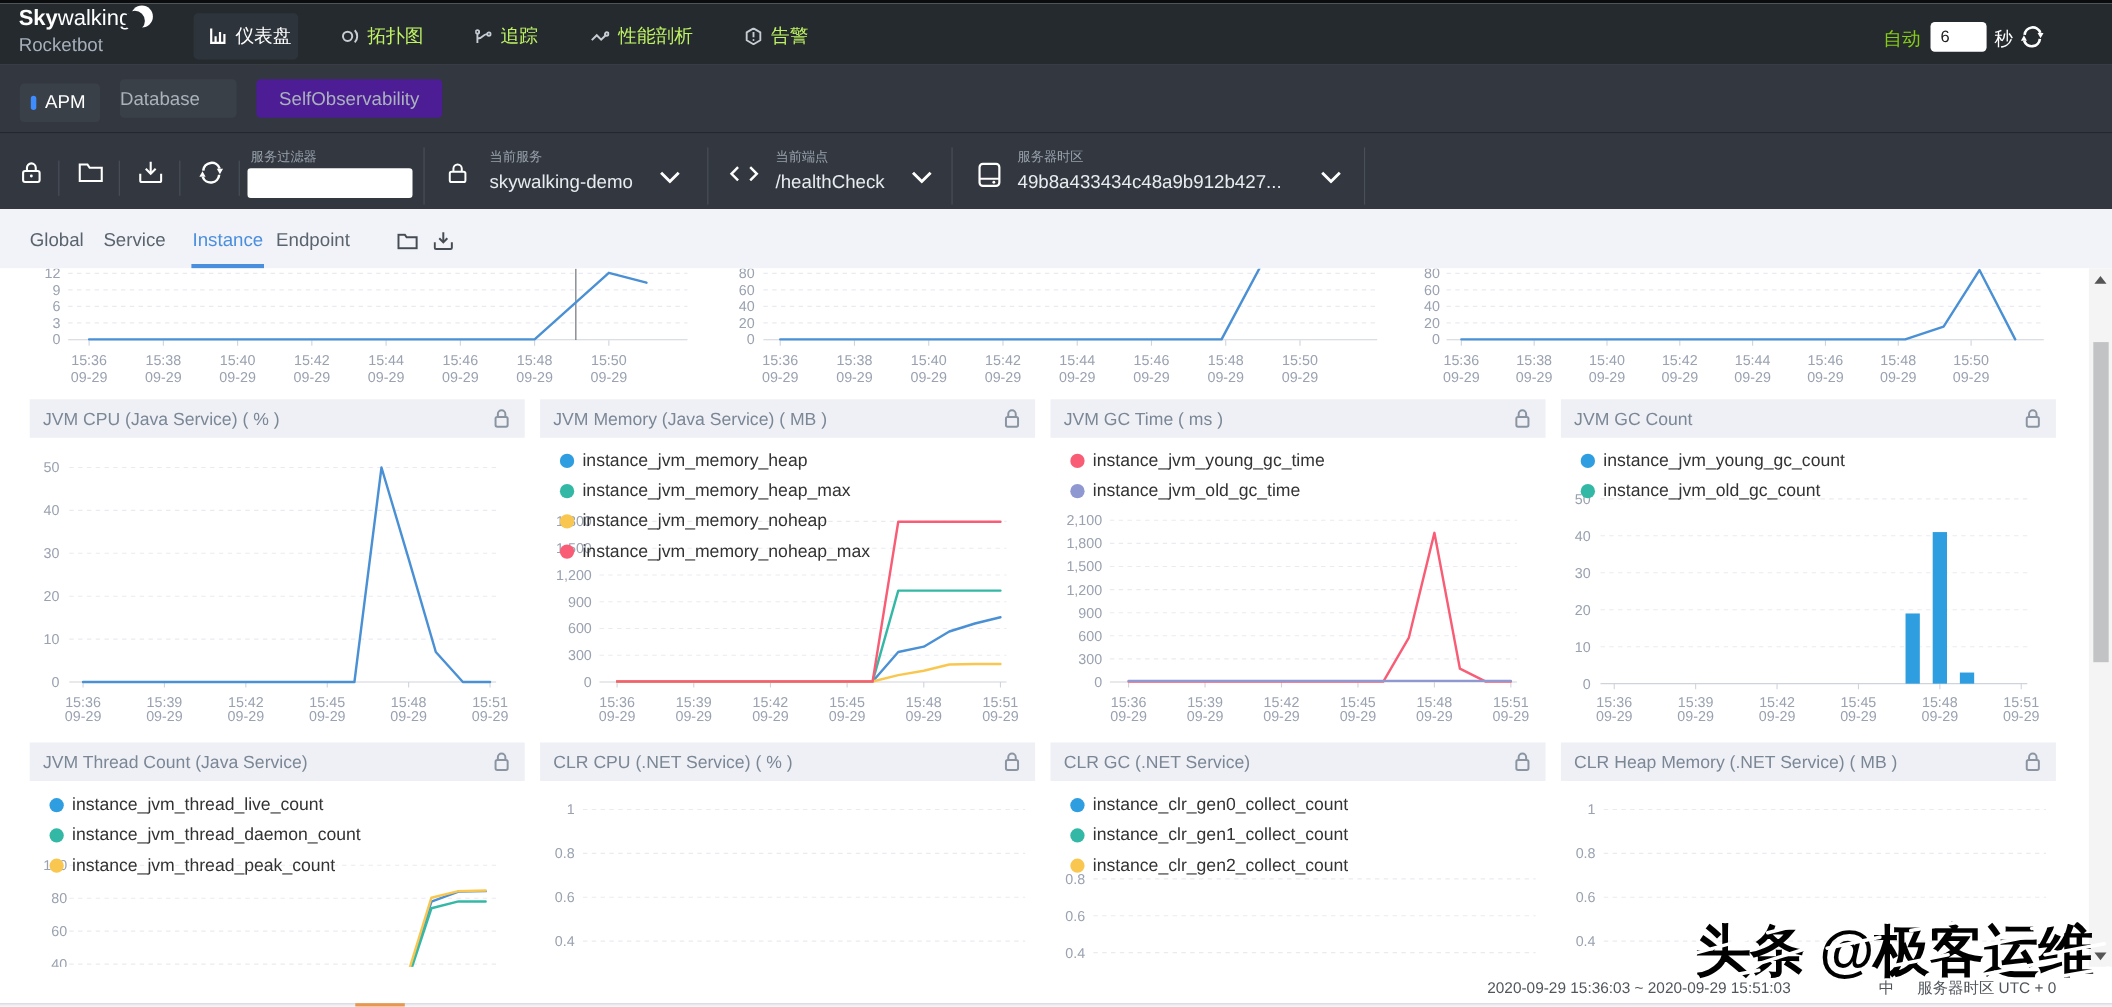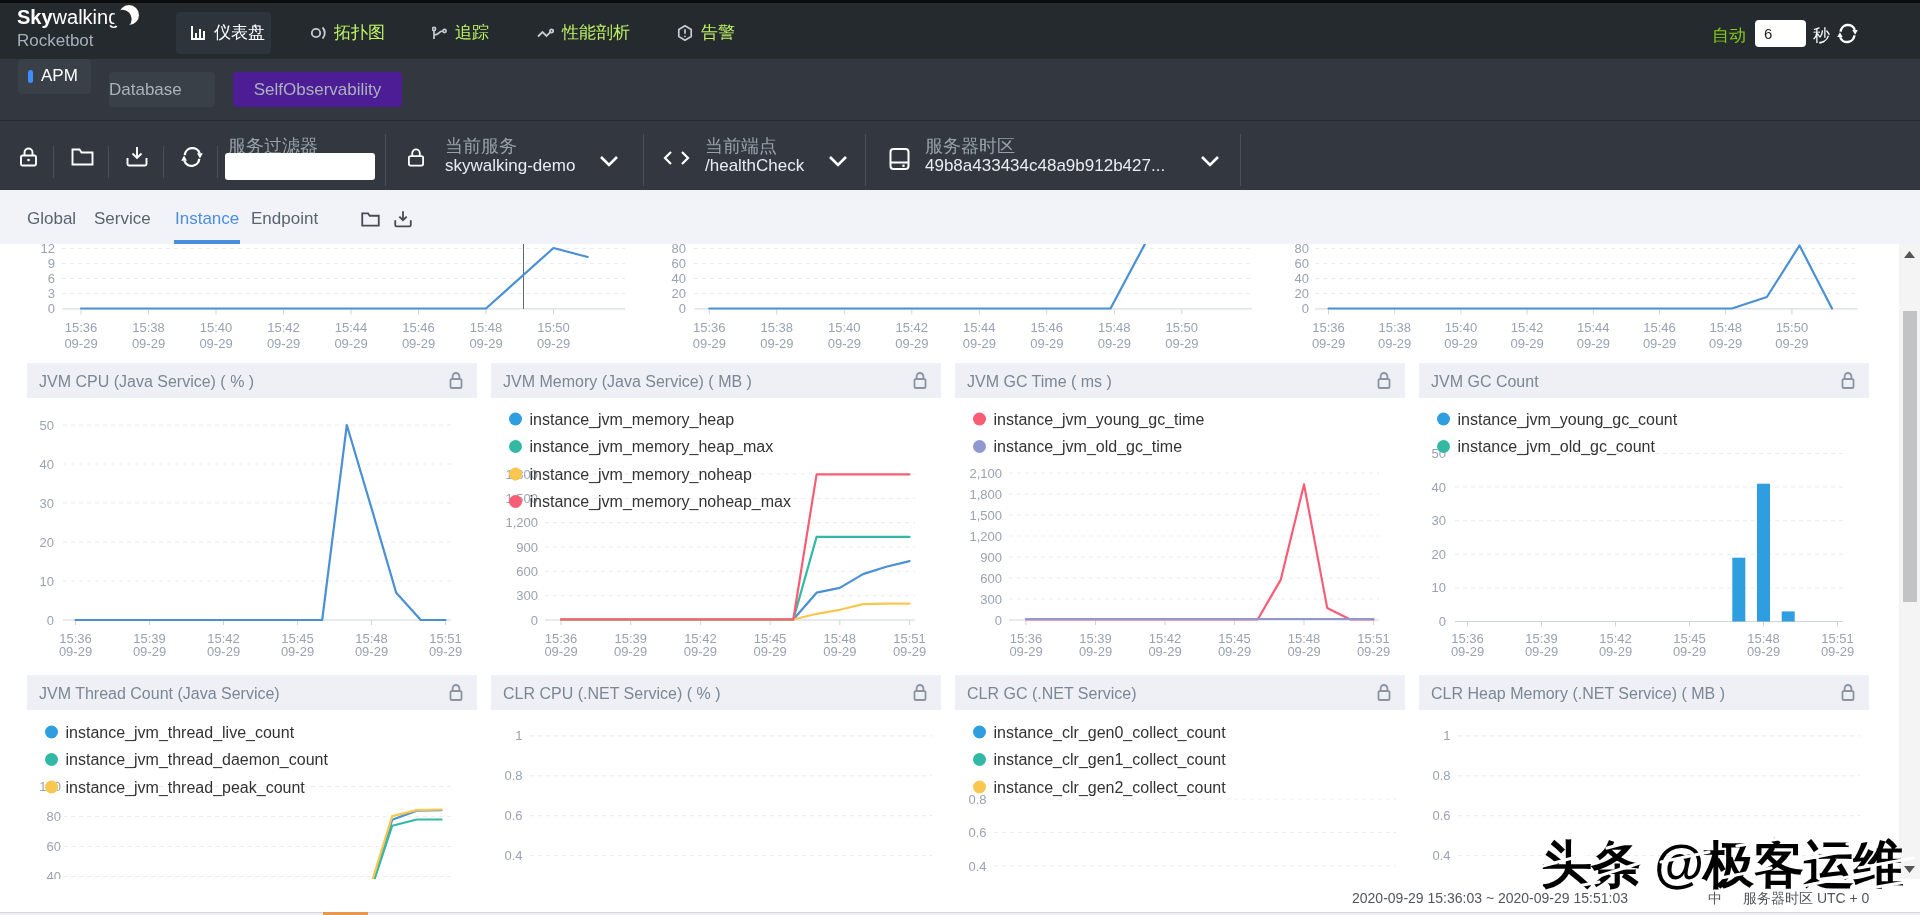--- a/index.html
+++ b/index.html
@@ -7,21 +7,21 @@
 #topline { position:absolute; left:0; top:0; width:1920px; height:3px; background:#0b0c0e; }
 #nav1 { position:absolute; left:0; top:3px; width:1920px; height:56px; background:#252a2f; }
 #nav2 { position:absolute; left:0; top:59px; width:1920px; height:61px; background:#333840; }
 #toolbar { position:absolute; left:0; top:120px; width:1920px; height:70px; background:#333840; border-top:1px solid #23272e; }
 #tabbar { position:absolute; left:0; top:190px; width:1920px; height:54px; background:#f2f3f8; }
 #content { position:absolute; left:0; top:244px; width:1920px; height:635px; background:#fff; overflow:hidden; }
 #footer { position:absolute; left:0; top:879px; width:1920px; height:36px; background:#fff; }
 .navitem { position:absolute; top:9px; height:42px; line-height:42px; color:#bef264; font-size:17px; white-space:nowrap; }
 .navitem svg { vertical-align:-3px; margin-right:8px; }
 .sep { position:absolute; width:1px; background:#4a505a; }
-.tlabel { position:absolute; color:#98a1ab; font-size:18px; }
+.tlabel { position:absolute; color:#98a1ab; font-size:12px; }
 .tvalue { position:absolute; color:#e8ecf0; font-size:17px; white-space:nowrap; }
 .tab { position:absolute; top:19px; font-size:17px; color:#5a646e; }
 </style></head>
 <body>
 <div id="topline"></div>
 
 <div id="nav1">
   <div class="abs" style="left:17px;top:3px;color:#fff;font-size:20px;font-weight:700;letter-spacing:0">Sky<span style="font-weight:400">walking</span></div>
   <svg class="abs" style="left:114px;top:0px" width="28" height="28" viewBox="0 0 28 28">
       <circle cx="15" cy="12" r="10" fill="#fff"></circle>
@@ -64,21 +64,21 @@
   <svg class="abs" style="left:1837px;top:20px" width="21" height="21" viewBox="0 0 20 20" fill="none" stroke="#fff" stroke-width="2.3">
       <path d="M3.4 8.3 A 7 7 0 0 1 17 6.6"></path>
       <polygon points="14.6,6.7 19.8,6.7 17.2,11.3" fill="#fff" stroke="none"></polygon>
       <path d="M16.6 11.7 A 7 7 0 0 1 3 13.4"></path>
       <polygon points="0.2,13.3 5.4,13.3 2.8,8.7" fill="#fff" stroke="none"></polygon>
     </svg>
   <div class="abs" style="left:1773px;top:21px;color:#fff;font-size:14px">刷新</div>
 </div>
 
 <div id="nav2">
-  <div class="abs" style="left:18px;top:0;width:73px;height:35px;background:#3a4047;border-radius:4px">
+  <div class="abs" style="left:18px;top:17px;width:73px;height:35px;background:#3a4047;border-radius:4px">
     <div class="abs" style="left:10px;top:11px;width:5px;height:13px;background:#3f8cff;border-radius:2.5px"></div>
     <div class="abs" style="left:23px;top:7px;color:#fff;font-size:17px">APM</div>
   </div>
   <div class="abs" style="left:109px;top:13px;width:106px;height:35px;background:#3a4047;border-radius:4px;text-align:left;line-height:35px;color:#aab2bc;font-size:17px">Database</div>
   <div class="abs" style="left:233px;top:13px;width:169px;height:35px;background:#4c1d95;border-radius:4px;text-align:center;line-height:35px;color:#aab2bc;font-size:17px">SelfObservability</div>
 </div>
 
 <div id="toolbar">
   <svg class="abs" style="left:19px;top:26px" width="19" height="20" viewBox="0 0 19 20" fill="none" stroke="#fff" stroke-width="1.9">
       <rect x="2" y="8.5" width="15" height="10" rx="1.8"></rect>

